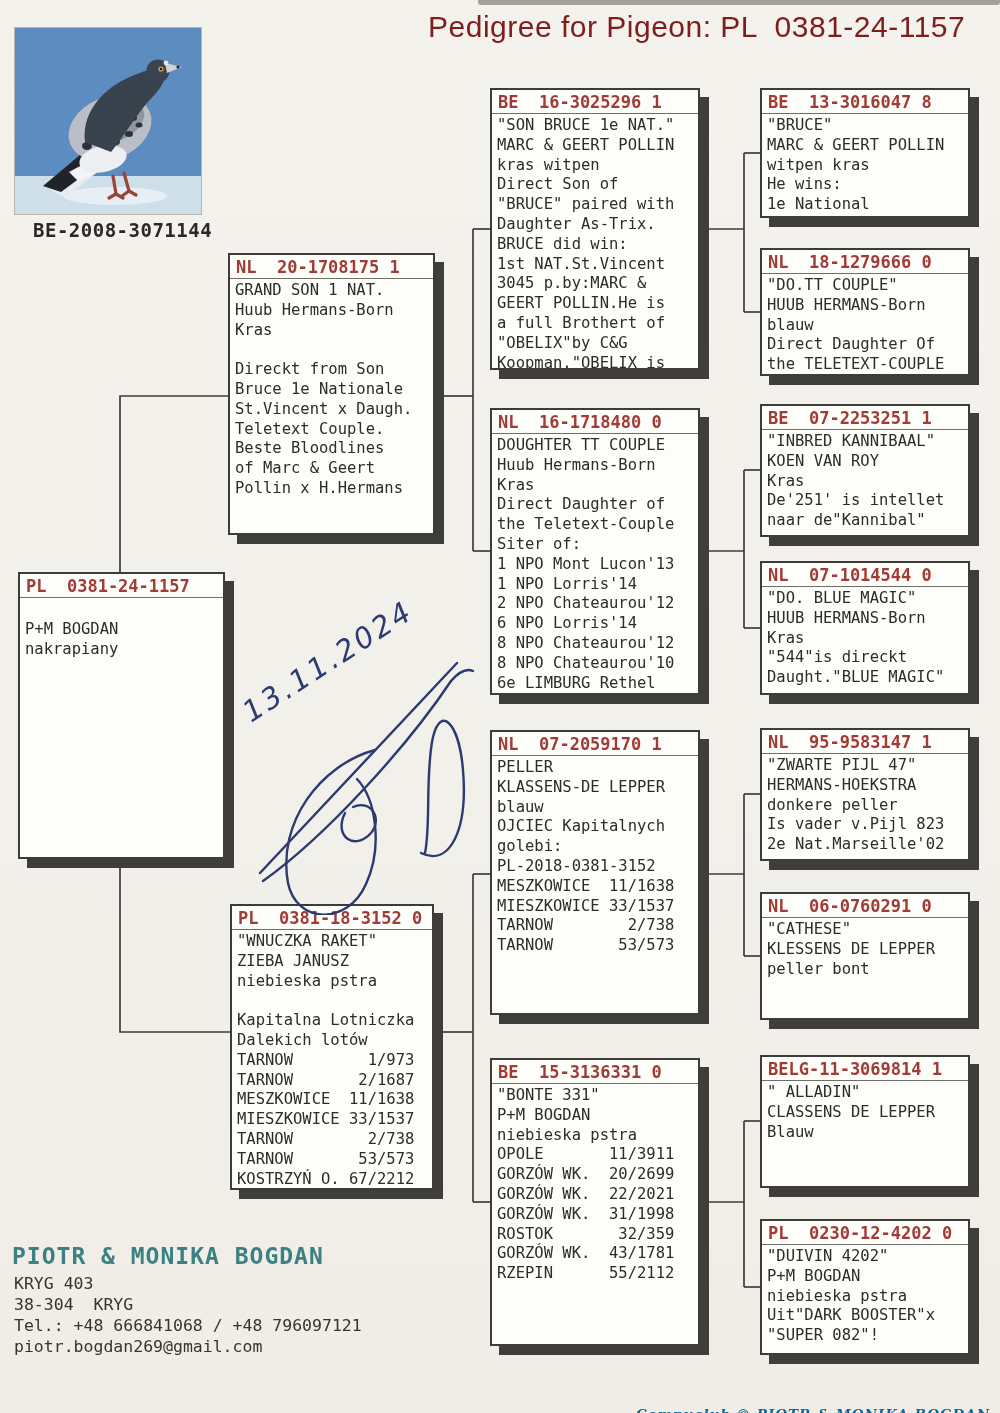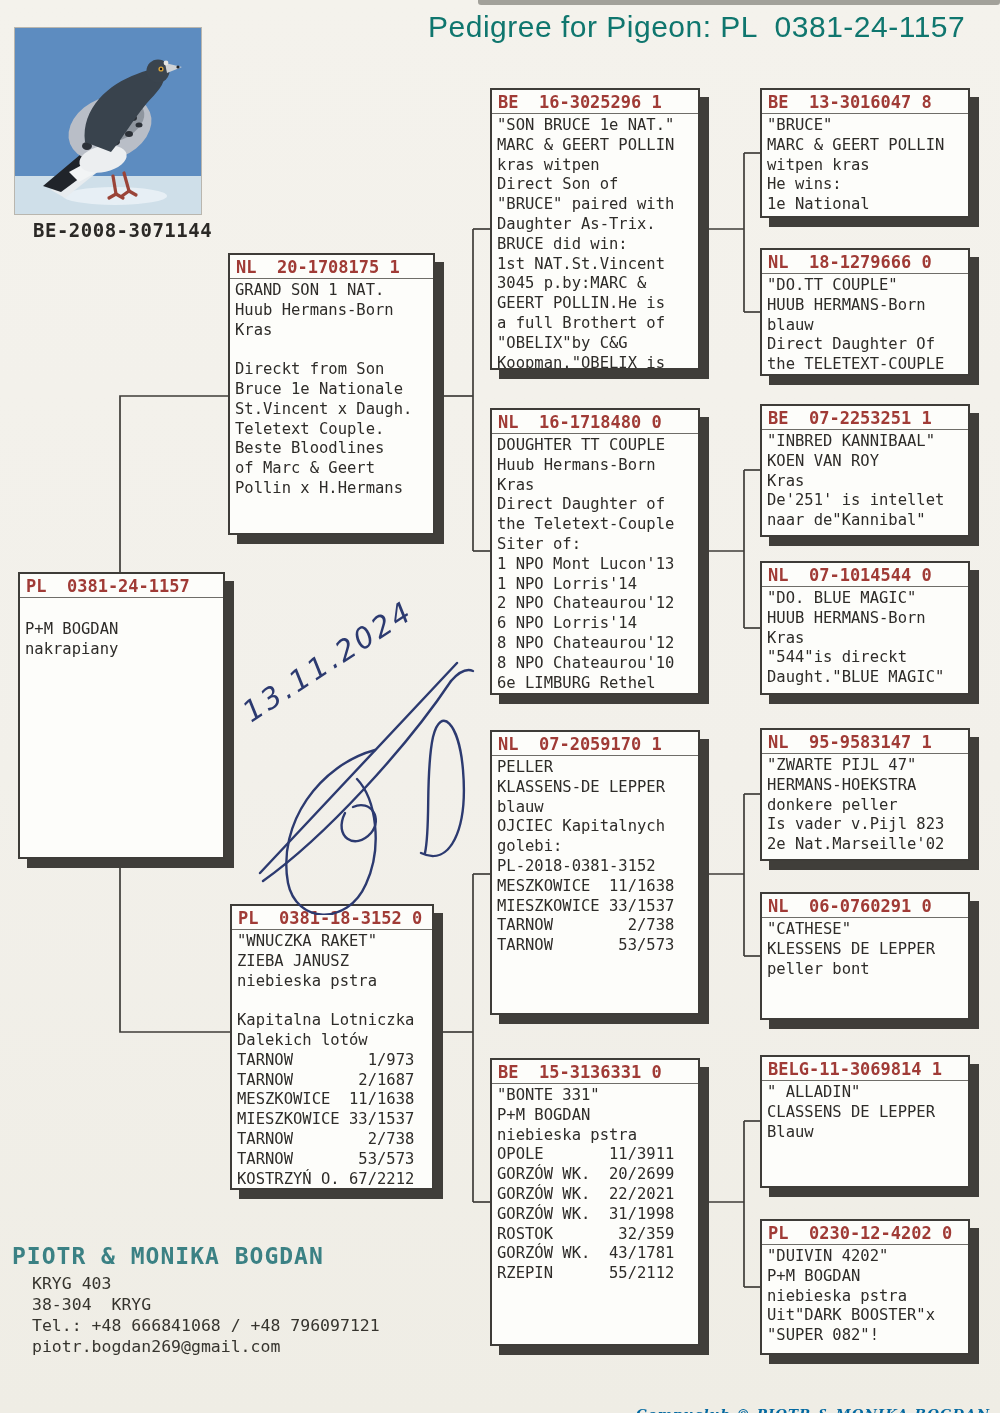--- a/index.html
+++ b/index.html
@@ -5,41 +5,41 @@
   html,body{margin:0;padding:0;}
   body{
     width:1000px;height:1413px;position:relative;overflow:hidden;
     background:linear-gradient(180deg,#f4f2ec 0%,#f2f0ea 55%,#efede5 100%);
     font-family:"DejaVu Sans Mono", monospace;
   }
   .scan-edge{position:absolute;left:478px;top:0;width:522px;height:5px;background:#87857f;opacity:.75;border-radius:0 0 3px 3px;}
   .title{
     position:absolute;left:428px;top:10px;
     font-family:"Liberation Sans", sans-serif;
-    font-size:30px;letter-spacing:.5px;color:#0f766e;white-space:pre;
+    font-size:30px;letter-spacing:.5px;color:#7f1d1d;white-space:pre;
   }
   .photo{position:absolute;left:15px;top:28px;width:186px;height:186px;box-shadow:0 0 0 1px #b9b6ae;}
   .photo svg{display:block;}
   .photo-caption{position:absolute;left:15px;top:219px;font-size:19px;font-weight:bold;color:#2b2926;letter-spacing:.5px;white-space:pre;margin-left:18px;}
   .pbox{
     position:absolute;background:#fdfdfa;border:2px solid #3e3c38;
     box-shadow:9px 9px 0 0 #403e3a;box-sizing:border-box;overflow:hidden;
   }
   .pbox .ring{
     font-size:17px;font-weight:bold;color:#a03b36;
     padding:2px 8px 1px 6px;border-bottom:1.5px solid #6f6d68;white-space:pre;
   }
   .pbox .body{
     font-size:15.5px;line-height:19.8px;color:#2e2c29;
     padding:2px 0 0 5px;white-space:pre;
   }
   .connectors{position:absolute;left:0;top:0;pointer-events:none;}
   .signature{position:absolute;left:225px;top:585px;pointer-events:none;}
   .owner-name{position:absolute;left:12px;top:1243px;font-size:23px;font-weight:bold;color:#3b8184;letter-spacing:1px;white-space:pre;}
-  .owner-line{position:absolute;left:32px;font-size:16.5px;color:#36342e;white-space:pre;}
+  .owner-line{position:absolute;left:14px;font-size:16.5px;color:#36342e;white-space:pre;}
   .o1{top:1274px}.o2{top:1295px}.o3{top:1316px}.o4{top:1337px}
   .footer-credit{
     position:absolute;right:10px;top:1358px;
     font-family:"DejaVu Serif", serif;font-style:italic;font-weight:600;
     font-size:13.5px;letter-spacing:1px;color:#0369a1;white-space:pre;margin-top:48px;
   }
 </style>
 </head>
 <body>
 

